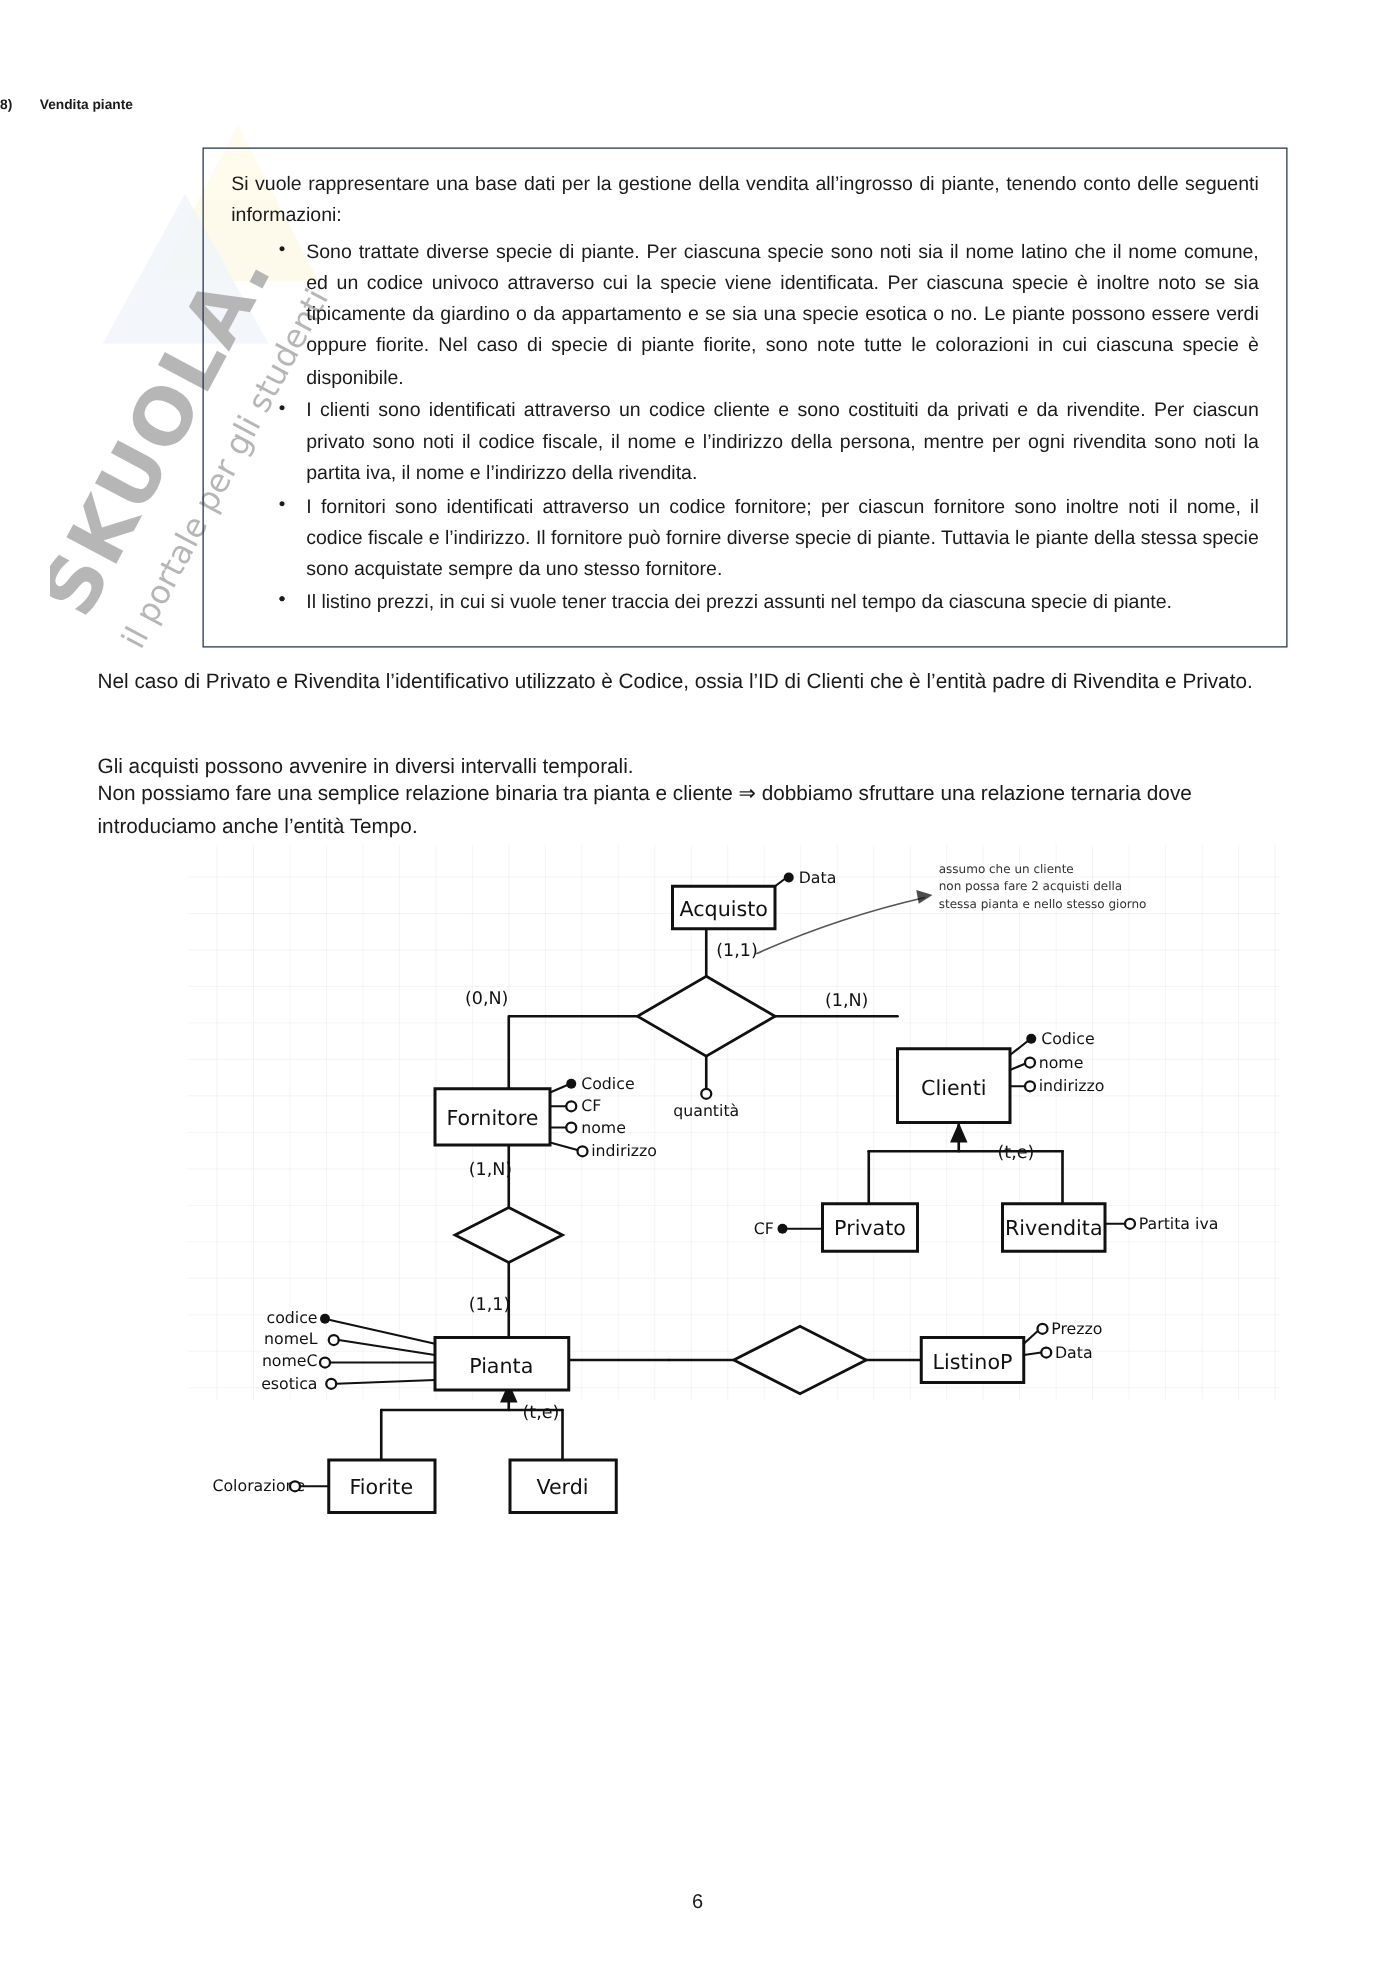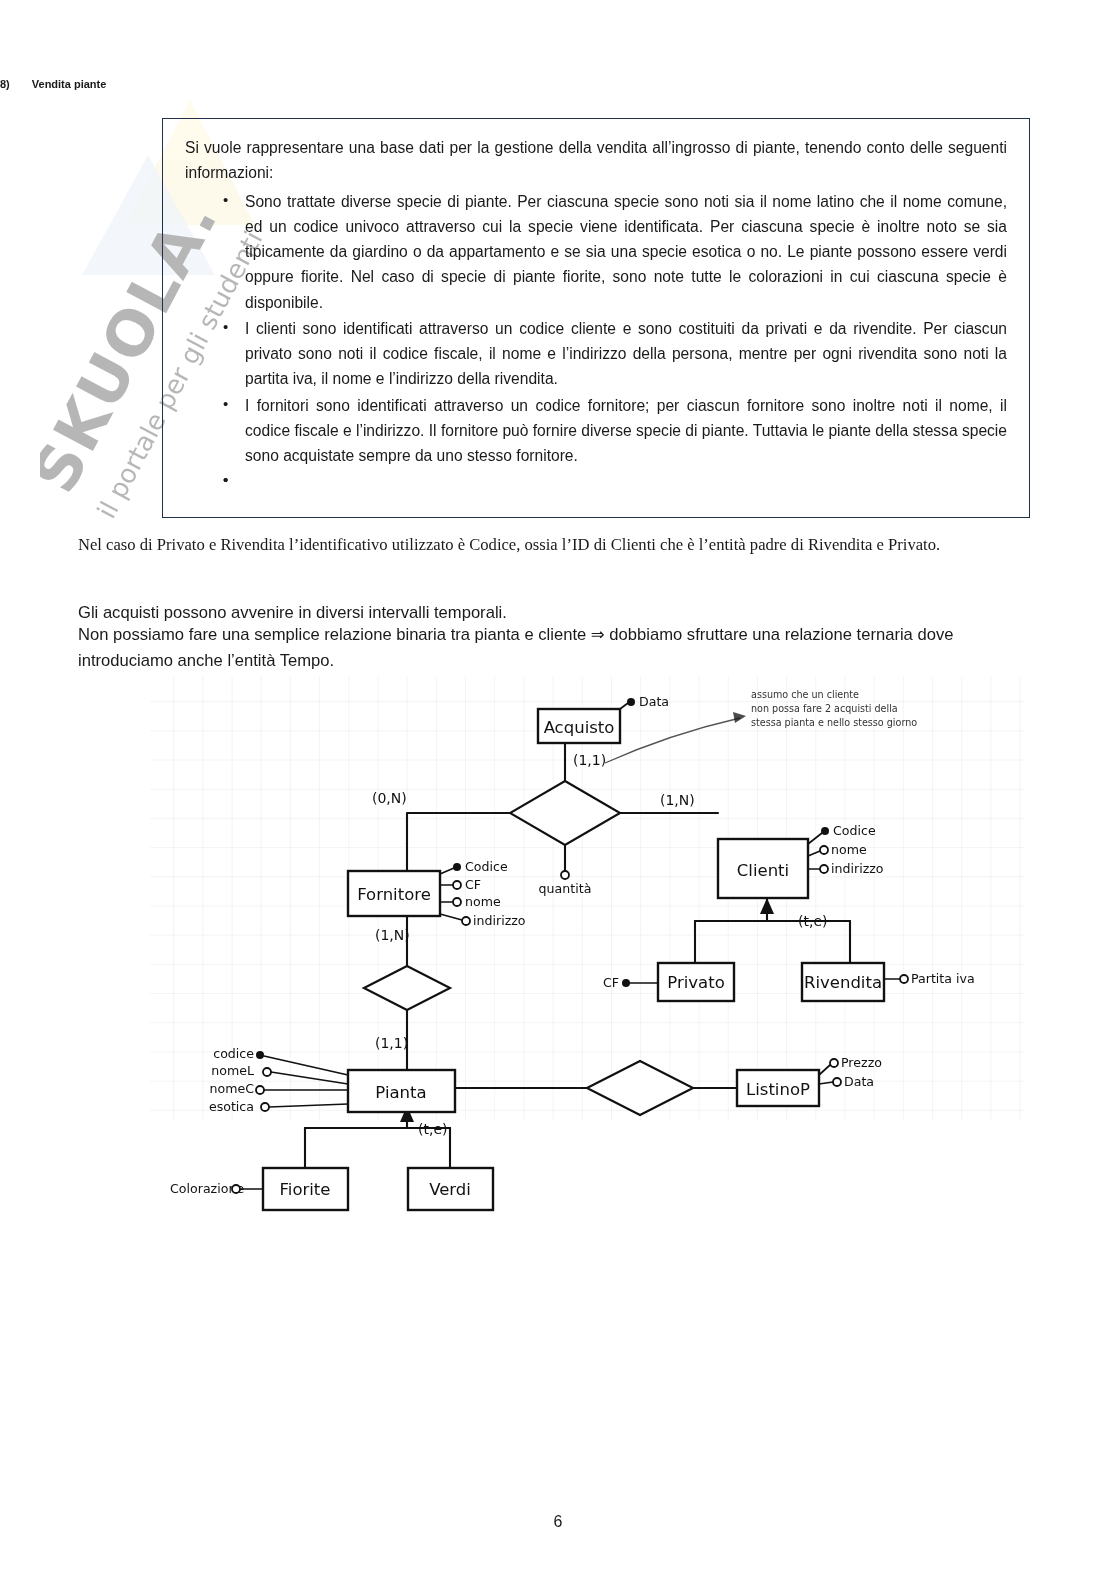--- a/index.html
+++ b/index.html
@@ -23,21 +23,21 @@
 
   
   .promptbox{position:absolute;left:122px;top:118px;width:868px;height:400px;border:1.6px solid #20304a;box-sizing:border-box;padding:16px 22px 10px 22px;margin-left:40px;}
   .promptbox .intro{font-size:15.6px;line-height:1.62;text-align:justify;}
   .promptbox ul{list-style:none;margin:3px 0 0 0;padding:0;}
   .promptbox li{position:relative;padding-left:60px;margin-bottom:1px;font-size:15.6px;line-height:1.62;text-align:justify;}
   .promptbox li .bull{position:absolute;left:38px;top:-1px;font-size:15px;}
 
   
   .para{position:absolute;left:78px;width:950px;font-size:16.6px;line-height:1.55;}
-  .p1{top:532px;font-family:Liberation Serif, serif;}
+  .p1{top:532px;}
   .p2{top:600px;}
   .p3{top:622px;}
 
   
   .diagram{position:absolute;left:150px;top:676px;width:874px;height:444px;
     background-image:
       linear-gradient(to right, rgba(0,0,0,.045) 1px, transparent 1px),
       linear-gradient(to bottom, rgba(0,0,0,.045) 1px, transparent 1px);
     background-size:29.2px 29.2px;background-position:-6px -4px;}
   .diagram svg{position:absolute;left:0;top:0;width:874px;height:444px;overflow:visible;}
@@ -82,21 +82,21 @@
     <span class="num">8)</span><span>Vendita piante</span>
   </div>
 
   <div class="promptbox">
     <div class="intro">Si vuole rappresentare una base dati per la gestione della vendita all’ingrosso di piante, tenendo conto delle seguenti informazioni:</div>
     <ul>
       <li><span class="bull">•</span><span>Sono trattate diverse specie di piante. Per ciascuna specie sono noti sia il nome latino che il nome comune, ed un codice univoco attraverso cui la specie viene identificata. Per ciascuna specie è inoltre noto se sia tipicamente da giardino o da appartamento e se sia una specie esotica o no. Le piante possono essere verdi oppure fiorite. Nel caso di specie di piante fiorite, sono note tutte le colorazioni in cui ciascuna specie è disponibile.</span></li>
       <li><span class="bull">•</span><span>I clienti sono identificati attraverso un codice cliente e sono costituiti da privati e da rivendite. Per ciascun privato sono noti il codice fiscale, il nome e l’indirizzo della persona, mentre per ogni rivendita sono noti la partita iva, il nome e l’indirizzo della rivendita.</span></li>
       <li><span class="bull">•</span><span>I fornitori sono identificati attraverso un codice fornitore; per ciascun fornitore sono inoltre noti il nome, il codice fiscale e l’indirizzo. Il fornitore può fornire diverse specie di piante. Tuttavia le piante della stessa specie sono acquistate sempre da uno stesso fornitore.</span></li>
       <li><span class="bull">•</span></li>
-      <li><span class="bull">•</span></li>
+      <li><span class="bull">•</span><span>Il listino prezzi, in cui si vuole tener traccia dei prezzi assunti nel tempo da ciascuna specie di piante.</span></li>
     </ul>
   </div>
 
   <div class="para p1">Nel caso di Privato e Rivendita l’identificativo utilizzato è Codice, ossia l’ID di Clienti che è l’entità padre di Rivendita e Privato.</div>
   <div class="para p2">Gli acquisti possono avvenire in diversi intervalli temporali.</div>
   <div class="para p3">Non possiamo fare una semplice relazione binaria tra pianta e cliente ⇒ dobbiamo sfruttare una relazione ternaria dove introduciamo anche l’entità Tempo.</div>
 
   <div class="diagram">
     <svg viewBox="0 0 874 444">
 

